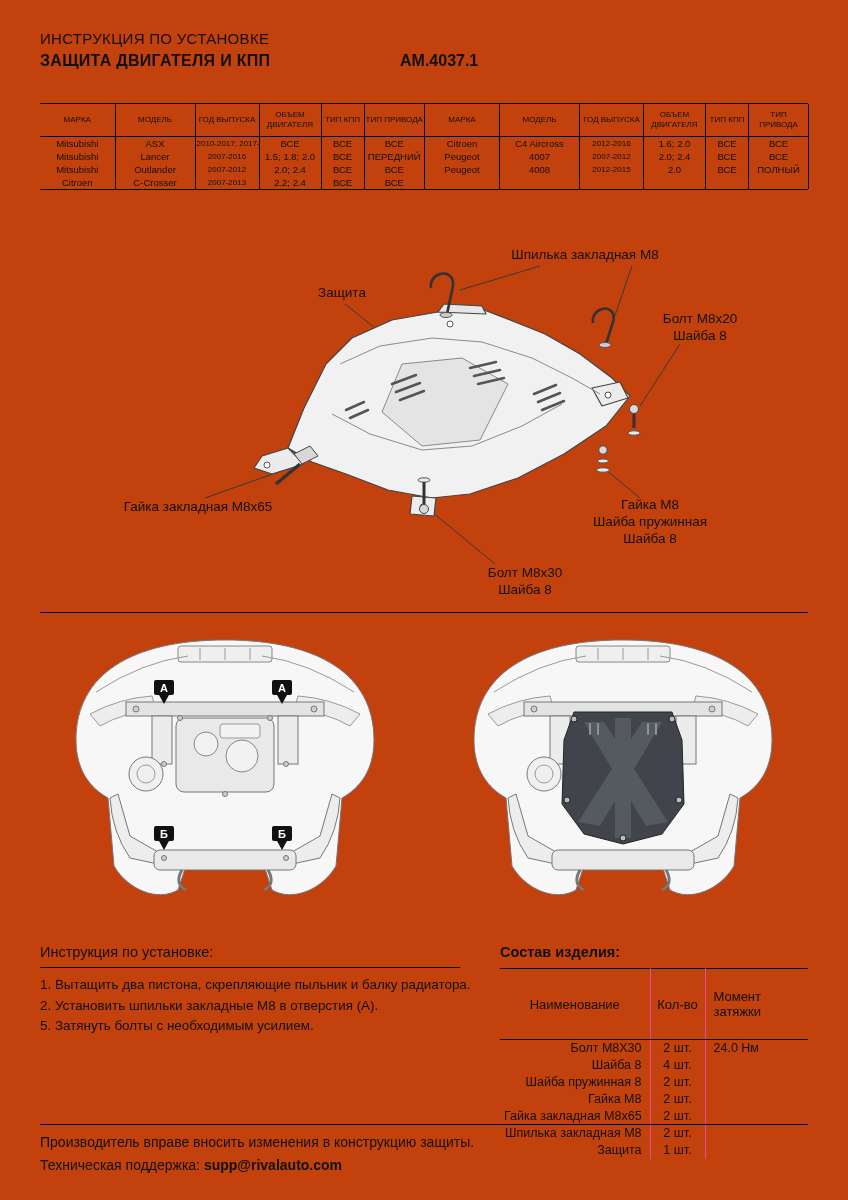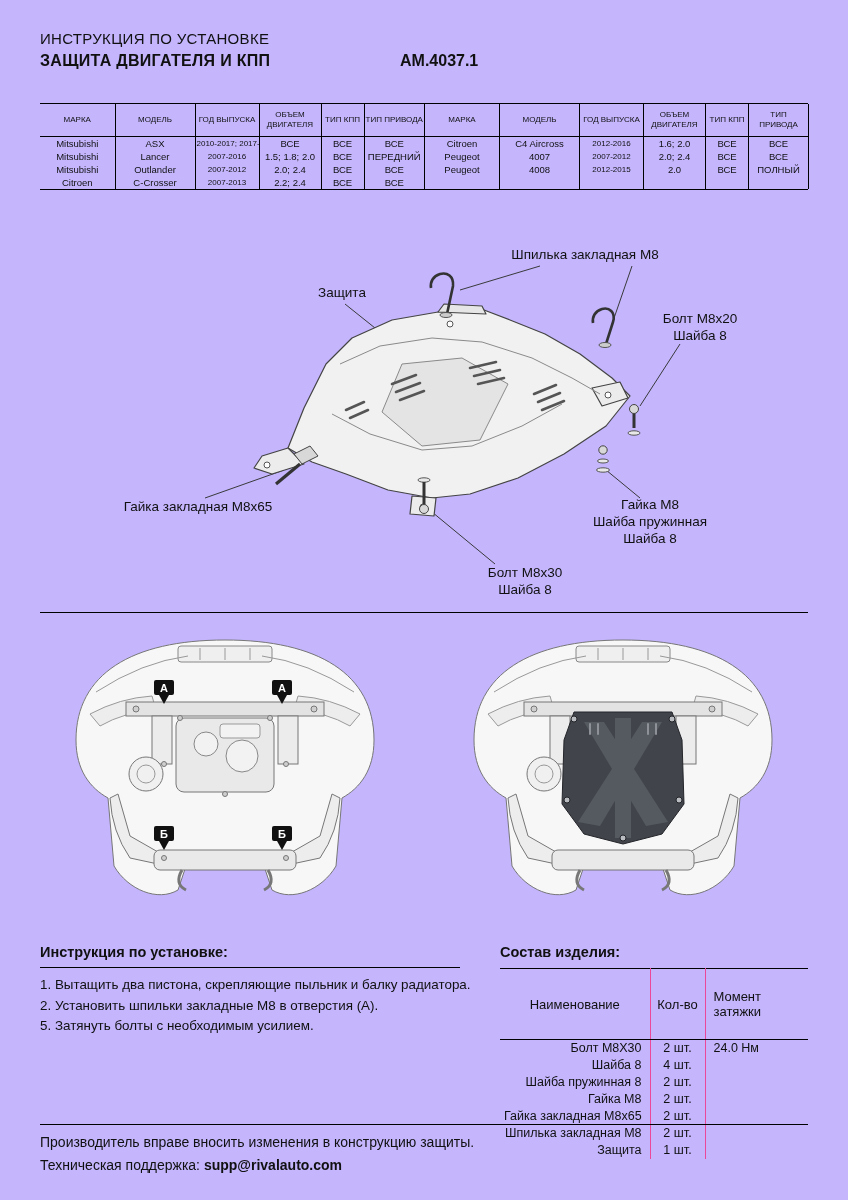--- a/index.html
+++ b/index.html
@@ -1,16 +1,16 @@
 <!DOCTYPE html>
 <html><head>
 <meta charset="utf-8">
 <style>
   html,body{margin:0;padding:0;background:#fff;}
-  .page{position:relative;width:848px;height:1200px;background:#c4b5fd;overflow:hidden;
+  .page{position:relative;width:848px;height:1200px;background:#c2410c;overflow:hidden;
         font-family:"Liberation Sans",sans-serif;color:#111;}
 
   
   .h-line1{position:absolute;left:40px;top:30px;font-size:15px;letter-spacing:.3px;}
   .h-line2{position:absolute;left:40px;top:52px;font-size:16px;font-weight:bold;letter-spacing:.3px;text-align:right;}
   .h-article{position:absolute;left:400px;top:52px;font-size:16px;font-weight:bold;text-align:center;}
 
   
   .fitment{position:absolute;left:40px;top:103px;width:768px;display:flex;
            border-top:1px solid #000;border-bottom:1px solid #000;}
@@ -40,21 +40,21 @@
   .rule-2{top:1124px;}
 
   
   .views{position:absolute;left:40px;top:622px;width:768px;height:308px;}
   .view-left{position:absolute;left:20px;top:0;}
   .view-right{position:absolute;left:418px;top:0;}
   .marker-text{font-family:"Liberation Sans",sans-serif;font-size:11px;font-weight:bold;fill:#fff;text-anchor:middle;}
 
   
   .inst{position:absolute;left:40px;top:944px;width:432px;}
-  .inst-head{font-size:14.5px;font-weight:bold;}
+  .inst-head{font-size:14.5px;font-weight:normal;}
   .inst-rule{border-top:1px solid #000;margin-top:7px;width:420px;}
   .steps{margin-top:8px;font-size:13.4px;line-height:1.32;}
   .step{margin-bottom:3px;}
 
   .parts{position:absolute;left:500px;top:944px;width:308px;}
   .parts-head{font-size:14.5px;font-weight:bold;margin-bottom:8px;}
   .parts-table{border-collapse:collapse;table-layout:fixed;width:308px;border-top:1px solid #000;}
   .parts-table th{font-size:13px;font-weight:normal;padding:20px 4px;border-bottom:1px solid #000;}
   .parts-table th.c1{text-align:center;}
   .parts-table th.c2{text-align:center;}

